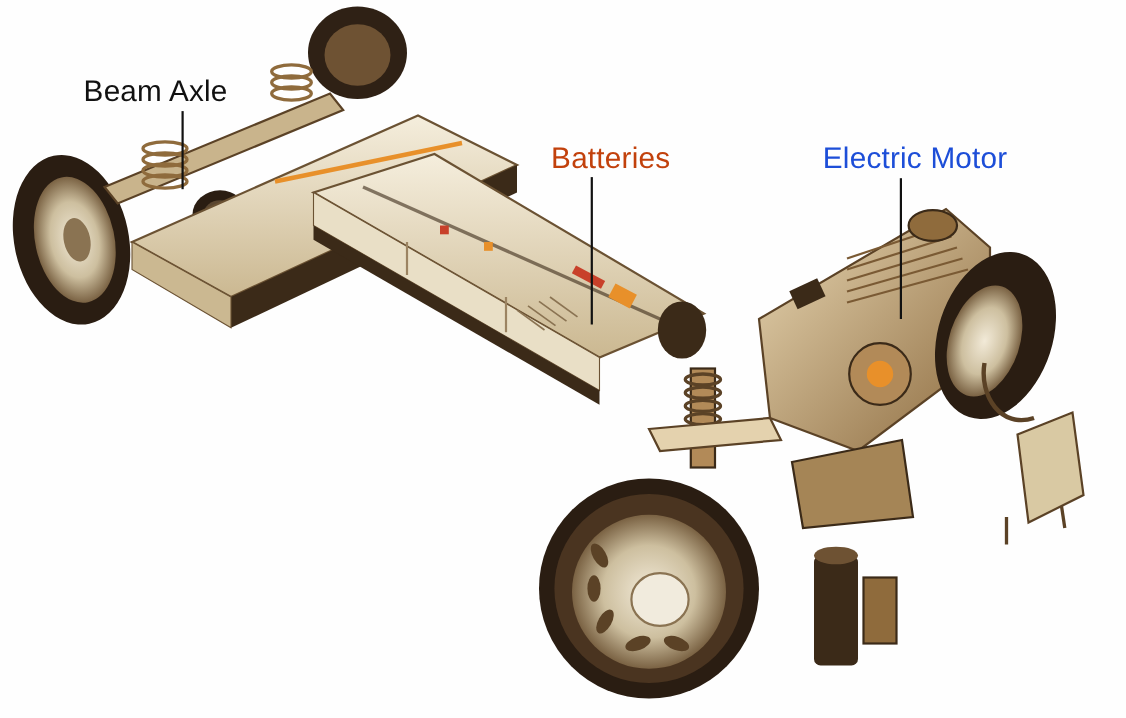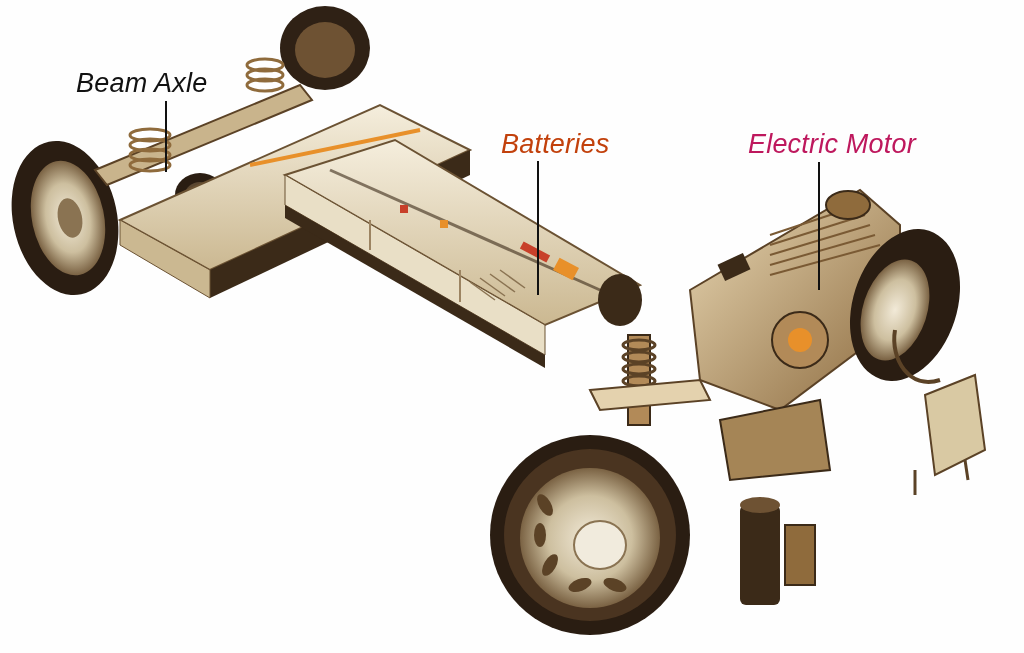--- a/index.html
+++ b/index.html
@@ -3,21 +3,20 @@
   <meta charset="utf-8">
   <style>
     html, body { margin: 0; padding: 0; background: #ffffff; }
     #stage {
       position: relative;
       width: 1024px;
       height: 653px;
       overflow: hidden;
       background: #fefefe;
       font-family: "Liberation Sans", "DejaVu Sans", sans-serif;
-      font-style: italic;
     }
     #illustration { position: absolute; left: 0; top: 0; }
     .label {
       position: absolute;
       font-size: 27px;
       color: #111111;
       white-space: nowrap;
       line-height: 1;
       letter-spacing: 0.2px;
     }
@@ -161,16 +160,16 @@
       <line x1="965" y1="460" x2="968" y2="480" stroke="#5b4226" stroke-width="3"></line>
     </g>
   </svg>
 
   <span class="label" id="lbl-beam-axle" style="left: 76px; top: 70px; color: rgb(17, 17, 17);">Beam Axle</span>
   <div class="leader" id="ld-beam-axle" style="left: 165px; top: 101px; height: 71px; background: rgb(17, 17, 17);"></div>
 
   <span class="label" id="lbl-batteries" style="left: 501px; top: 131px; color: #c2410c;">Batteries</span>
   <div class="leader" id="ld-batteries" style="left: 537px; top: 161px; height: 134px; background: rgb(17, 17, 17);"></div>
 
-  <span class="label" id="lbl-electric-motor" style="left: 748px; top: 131px; color: #be185d;">Electric Motor</span>
+  <span class="label" id="lbl-electric-motor" style="left: 748px; top: 131px; color: #1d4ed8;">Electric Motor</span>
   <div class="leader" id="ld-electric-motor" style="left: 818px; top: 162px; height: 128px; background: rgb(17, 17, 17);"></div>
 
 </div>
 
 </body></html>

